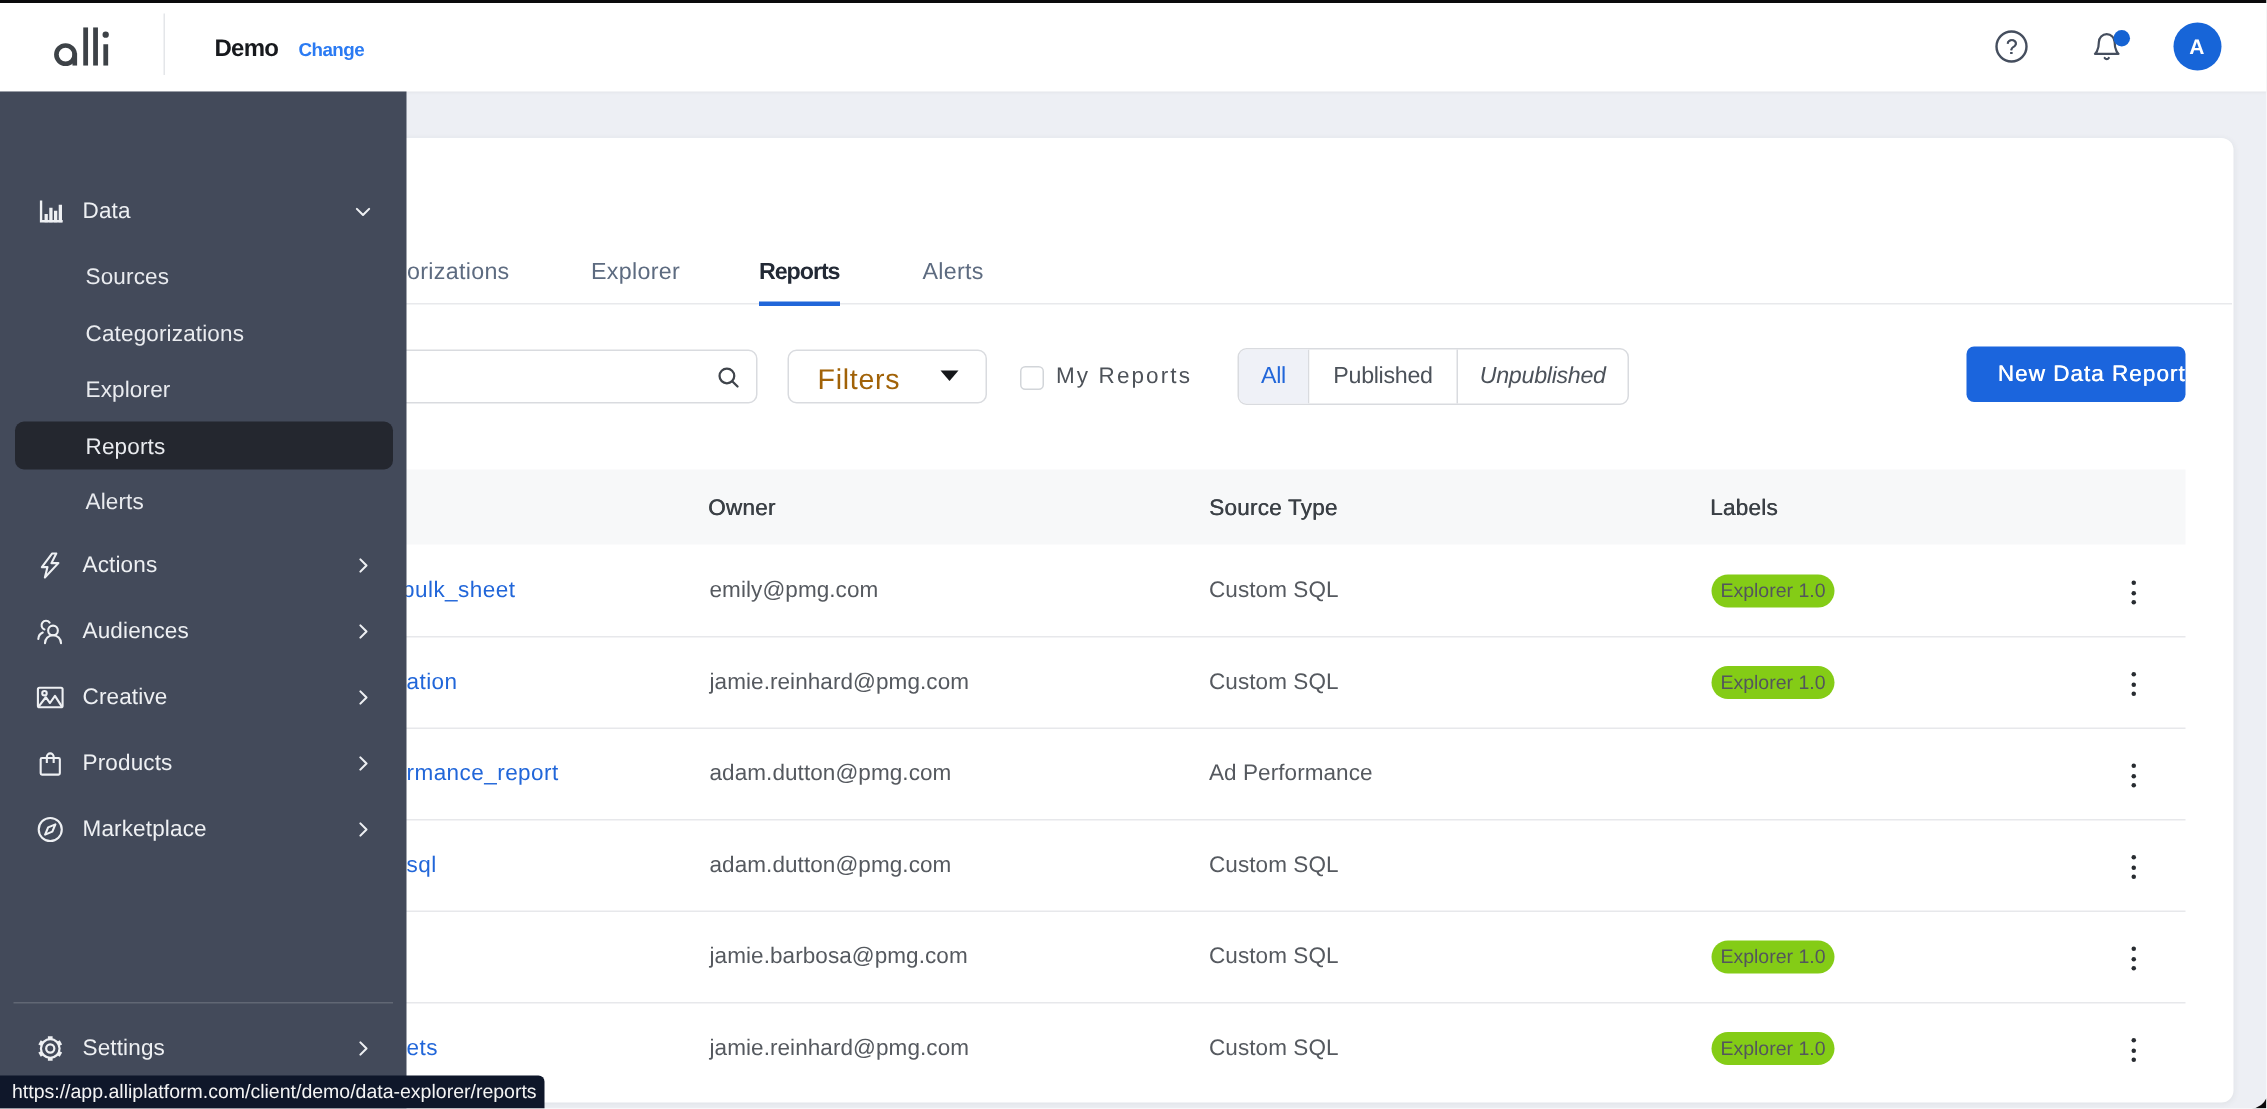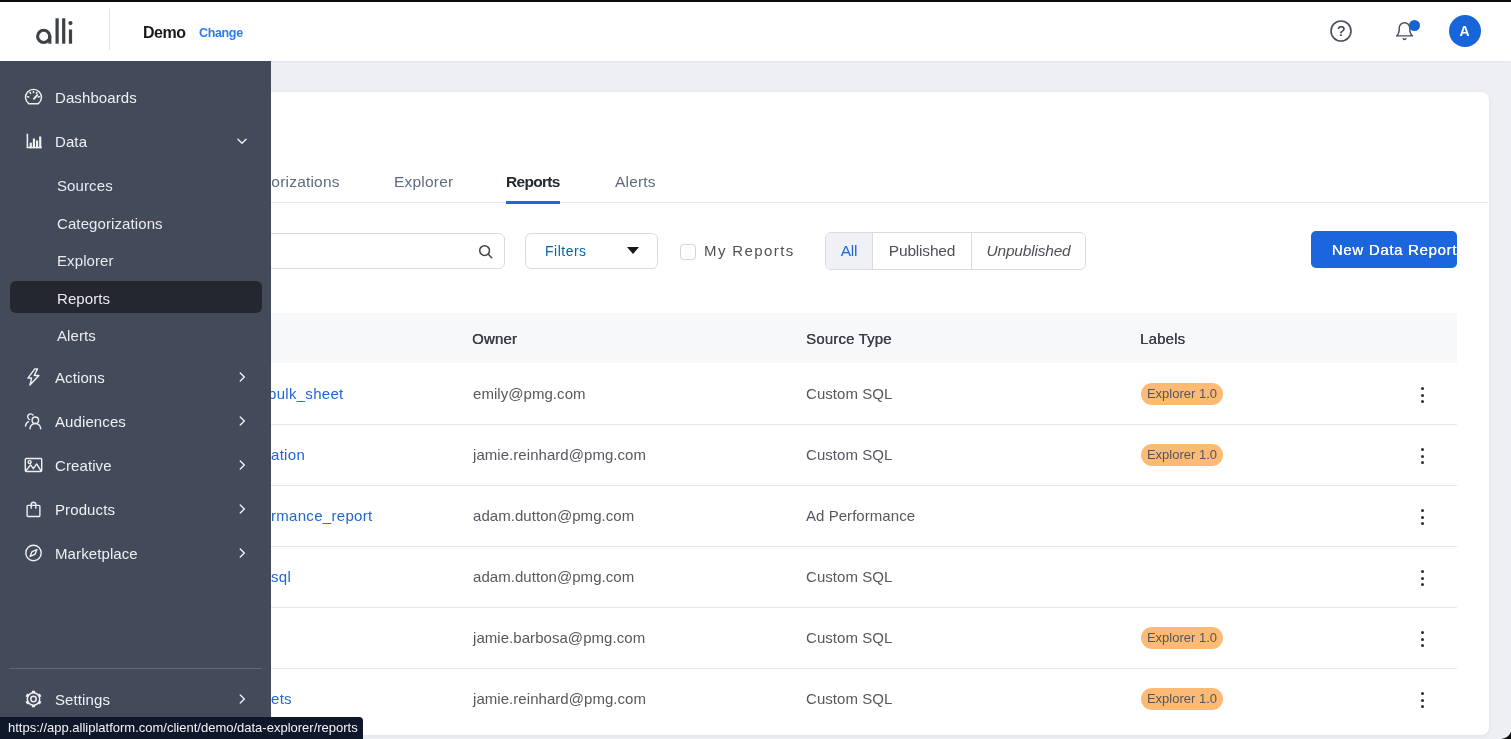--- a/index.html
+++ b/index.html
@@ -26,38 +26,38 @@
 
 
 .tab { top:173px; font-size:15.5px; color:#5d6b80; letter-spacing:0.2px; z-index:6; }
 #tabline { left:76px; top:202px; width:1412px; height:1px; background:#e8e9ec; z-index:6; }
 #tabactive { left:506px; top:201px; width:54px; height:3px; background:#2166d9; z-index:7; }
 
 
 .box { border:1px solid #d9dbdf; border-radius:6px; background:#fff; z-index:6; }
 #search { left:95px; top:233px; width:410px; height:36px; }
 #filters { left:525px; top:233px; width:133px; height:36px; }
-#filterstext { left:545px; top:243px; font-size:14px; color:#0369a1; letter-spacing:0.5px; z-index:7; }
+#filterstext { left:545px; top:243px; font-size:19px; color:#a16207; letter-spacing:0.5px; z-index:7; }
 #caret { left:627px; top:247px; width:0; height:0; border-left:6px solid transparent; border-right:6px solid transparent; border-top:7.5px solid #15171a; z-index:7; }
 #checkbox { left:680px; top:243.5px; width:16px; height:16px; border:1.5px solid #d2d5d9; border-radius:3.5px; background:#fff; z-index:6; }
 #myreports { left:704px; top:241.5px; font-size:15px; color:#4d5259; letter-spacing:1.4px; z-index:6; }
 #seg { left:825px; top:232px; width:261px; height:38px; border:1px solid #d9dbdf; border-radius:6px; background:#fff; z-index:6; display:flex;justify-content:center; }
 .segitem { height:100%; display:flex; align-items:center; justify-content:center; font-size:15.5px; color:#4c525a; letter-spacing:-0.2px; }
 #segall { width:47px; background:#eff1f7; color:#2166d9; border-right:1px solid #d9dbdf; border-radius:5px 0 0 5px; }
 #segpub { width:99px; border-right:1px solid #d9dbdf; }
 #segunpub { flex:1;font-style:italic; }
 #newbtn { left:1311px; top:231px; width:146px; height:37px; background:#1b65dd; border-radius:5px; color:#fff; font-size:15px; letter-spacing:0.68px; text-shadow:0.3px 0 0 #fff; text-align:right; line-height:37px; z-index:6; }
 
 
 #thead { left:107px; top:313px; width:1350px; height:50px; background:#f7f8f9; z-index:6; }
 .th { top:329.5px; font-size:15px; color:#3b4046; letter-spacing:0.15px; text-shadow:0.35px 0 0 #3b4046; z-index:7; }
 .rowsep { left:107px; width:1350px; height:1px; background:#e7e8eb; z-index:6; }
 .cell { font-size:15px; color:#55595f; letter-spacing:0.05px; z-index:6; line-height:16px; }
 .link { font-size:15px; color:#2166d9; letter-spacing:0.3px; z-index:6; line-height:16px; }
-.chip { left:1141px; width:82px; height:22px; background:#fdba74; border-radius:11px; font-size:13px; color:#53565c; letter-spacing:0px; text-align:center; line-height:22px; z-index:6; }
+.chip { left:1141px; width:82px; height:22px; background:#84cc16; border-radius:11px; font-size:13px; color:#53565c; letter-spacing:0px; text-align:center; line-height:22px; z-index:6; }
 .kebab { left:1420.5px; z-index:6; }
 .kebab span { display:block; width:3.2px; height:3.2px; border-radius:50%; background:#282c31; margin:0 auto 3.4px; }
 
 
 #sidebar { left:0; top:61px; width:271px; height:678px; background:#434a5a; z-index:40; }
 .mitem { position:absolute; left:0; width:271px; height:20px; }
 .mlabel { position:absolute; left:55px; top:50%; transform:translateY(-50%); font-size:15px; color:#eef0f3; letter-spacing:0.1px; }
 .slabel { position:absolute; left:57px; top:50%; transform:translateY(-50%); font-size:15px; color:#e9ebef; letter-spacing:0.1px; }
 .micon { position:absolute; left:23px; top:50%; transform:translateY(-50%); }
 .chev { position:absolute; right:22px; top:50%; transform:translateY(-50%); }
@@ -186,32 +186,20 @@
 <div class="abs kebab" style="top:692px;">
     <span></span>
     <span></span>
     <span></span>
   </div>
 
 <div class="abs" id="sidebar">
   <div id="selpill" style="position:absolute;"></div>
   <div id="sdivider" style="position:absolute;"></div>
 
-  <div class="mitem" style="top:26px;">
-    <svg class="micon" width="21" height="21" viewBox="0 0 24 24" fill="none" stroke="#eef0f3" stroke-width="1.7" stroke-linecap="round" stroke-linejoin="round">
-      <path d="M6.45 19.6 A 9.1 9.1 0 1 1 17.55 19.6 Z"></path>
-      <line x1="12.6" y1="13.9" x2="16.3" y2="9.9" stroke-width="2.3"></line>
-      <line x1="12" y1="5.6" x2="12" y2="7.0"></line>
-      <line x1="8.0" y1="6.7" x2="8.7" y2="7.9"></line>
-      <line x1="16.0" y1="6.7" x2="15.3" y2="7.9"></line>
-      <line x1="5.2" y1="11.6" x2="6.5" y2="12.0"></line>
-      <line x1="18.8" y1="11.6" x2="17.5" y2="12.0"></line>
-    </svg>
-    <div class="mlabel">Dashboards</div>
-  </div>
 
   <div class="mitem" style="top:70px;">
     <svg class="micon" width="21" height="21" viewBox="0 0 24 24" fill="none" stroke="#eef0f3" stroke-width="1.8" stroke-linecap="square">
       <path d="M5 4.5 V 19.4 H 20.6"></path>
       <line x1="8.9" y1="19" x2="8.9" y2="15.2" stroke-width="2.5"></line>
       <line x1="12.5" y1="19" x2="12.5" y2="10.3" stroke-width="2.5"></line>
       <line x1="16.1" y1="19" x2="16.1" y2="12.6" stroke-width="2.5"></line>
       <line x1="19.7" y1="19" x2="19.7" y2="8.2" stroke-width="2.5"></line>
     </svg>
     <div class="mlabel">Data</div>

